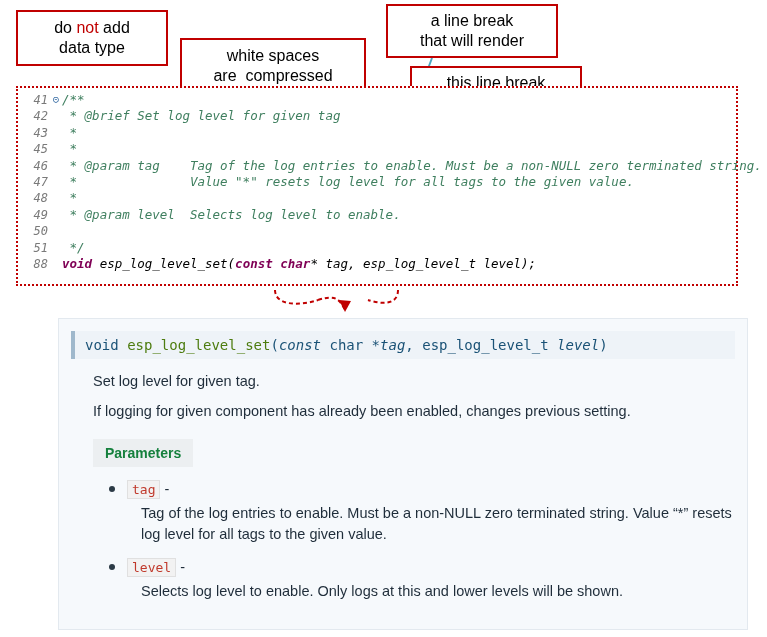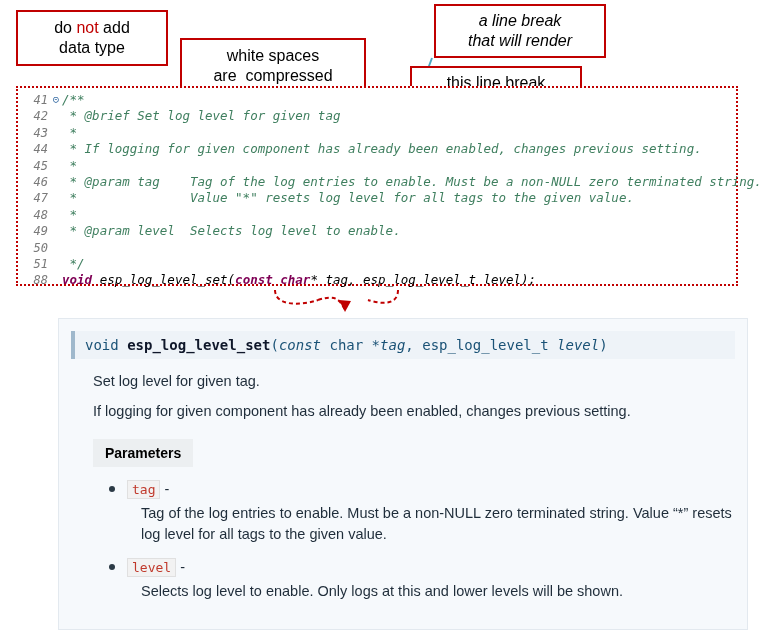--- a/index.html
+++ b/index.html
@@ -21,21 +21,21 @@
     text-align:center;
     padding:6px 8px;
     box-sizing:border-box;
     display:flex;
     align-items:center;
     justify-content:center;
   }
   .callout .hl{color:#c00000;}
   #callout-no-datatype{left:16px;  top:10px;  width:152px; height:56px;}
   #callout-whitespace{left:180px; top:38px;  width:186px; height:56px;}
-  #callout-linebreak-renders{left:434px; top:4px;  width:172px; height:54px;font-style:italic;}
+  #callout-linebreak-renders{left:386px; top:4px;  width:172px; height:54px;}
   #callout-linebreak-norender{left:410px; top:66px; width:172px; height:54px;}
 
   
   #connectors{
     position:absolute;left:0;top:0;width:767px;height:637px;
     pointer-events:none;
   }
 
   
   #code-block{
@@ -73,36 +73,36 @@
   }
   #doc-sig{
     margin:12px 12px 0 12px;
     background:#eef3f8;
     border-left:4px solid #9fb8cc;
     padding:6px 10px;
     font-family:"DejaVu Sans Mono","Liberation Mono",monospace;
     font-size:14px;
     color:#1a5276;
   }
-  #doc-sig .fname{font-weight:bold;color:#0f172a;}
+  #doc-sig .fname{font-weight:normal;color:#4d7c0f;}
   #doc-sig .it{font-style:italic;}
   .doc-para{
     margin:14px 0 0 34px;
     font-size:14.5px;
     color:#1f2d3a;
     max-width:620px;
   }
   #params-header{
     margin:20px 0 0 34px;
     display:inline-block;
     background:#eceff1;
     padding:6px 12px;
     font-size:14px;
     font-weight:bold;
-    color:#000000;
+    color:#15803d;
   }
   .param-item{margin:14px 0 0 68px;position:relative;font-size:14.5px;color:#1f2d3a;}
   .param-item .bullet{
     position:absolute;left:-18px;top:5px;width:6px;height:6px;
     background:#2b3a46;border-radius:50%;
   }
   .param-name{
     font-family:"DejaVu Sans Mono","Liberation Mono",monospace;
     font-size:13px;color:#c0392b;background:#f2f2f2;
     border:1px solid #e0e0e0;padding:1px 4px;
@@ -149,23 +149,20 @@
   <div class="code-row">
     <span class="gutter">41</span><span class="fold">⊝</span><span class="code-text">/**</span>
   </div>
   <div class="code-row">
     <span class="gutter">42</span><span class="fold"></span><span class="code-text"> * @brief Set log level for given tag</span>
   </div>
   <div class="code-row">
     <span class="gutter">43</span><span class="fold"></span><span class="code-text"> *</span>
   </div>
   <div class="code-row">
-    <span class="gutter">44</span><span class="fold"></span><span class="code-text"> * If logging for given component has already been enabled, changes previous setting.</span>
-  </div>
-  <div class="code-row">
     <span class="gutter">45</span><span class="fold"></span><span class="code-text"> *</span>
   </div>
   <div class="code-row">
     <span class="gutter">46</span><span class="fold"></span><span class="code-text"> * @param tag    Tag of the log entries to enable. Must be a non-NULL zero terminated string.</span>
   </div>
   <div class="code-row">
     <span class="gutter">47</span><span class="fold"></span><span class="code-text"> *               Value "*" resets log level for all tags to the given value.</span>
   </div>
   <div class="code-row">
     <span class="gutter">48</span><span class="fold"></span><span class="code-text"> *</span>

